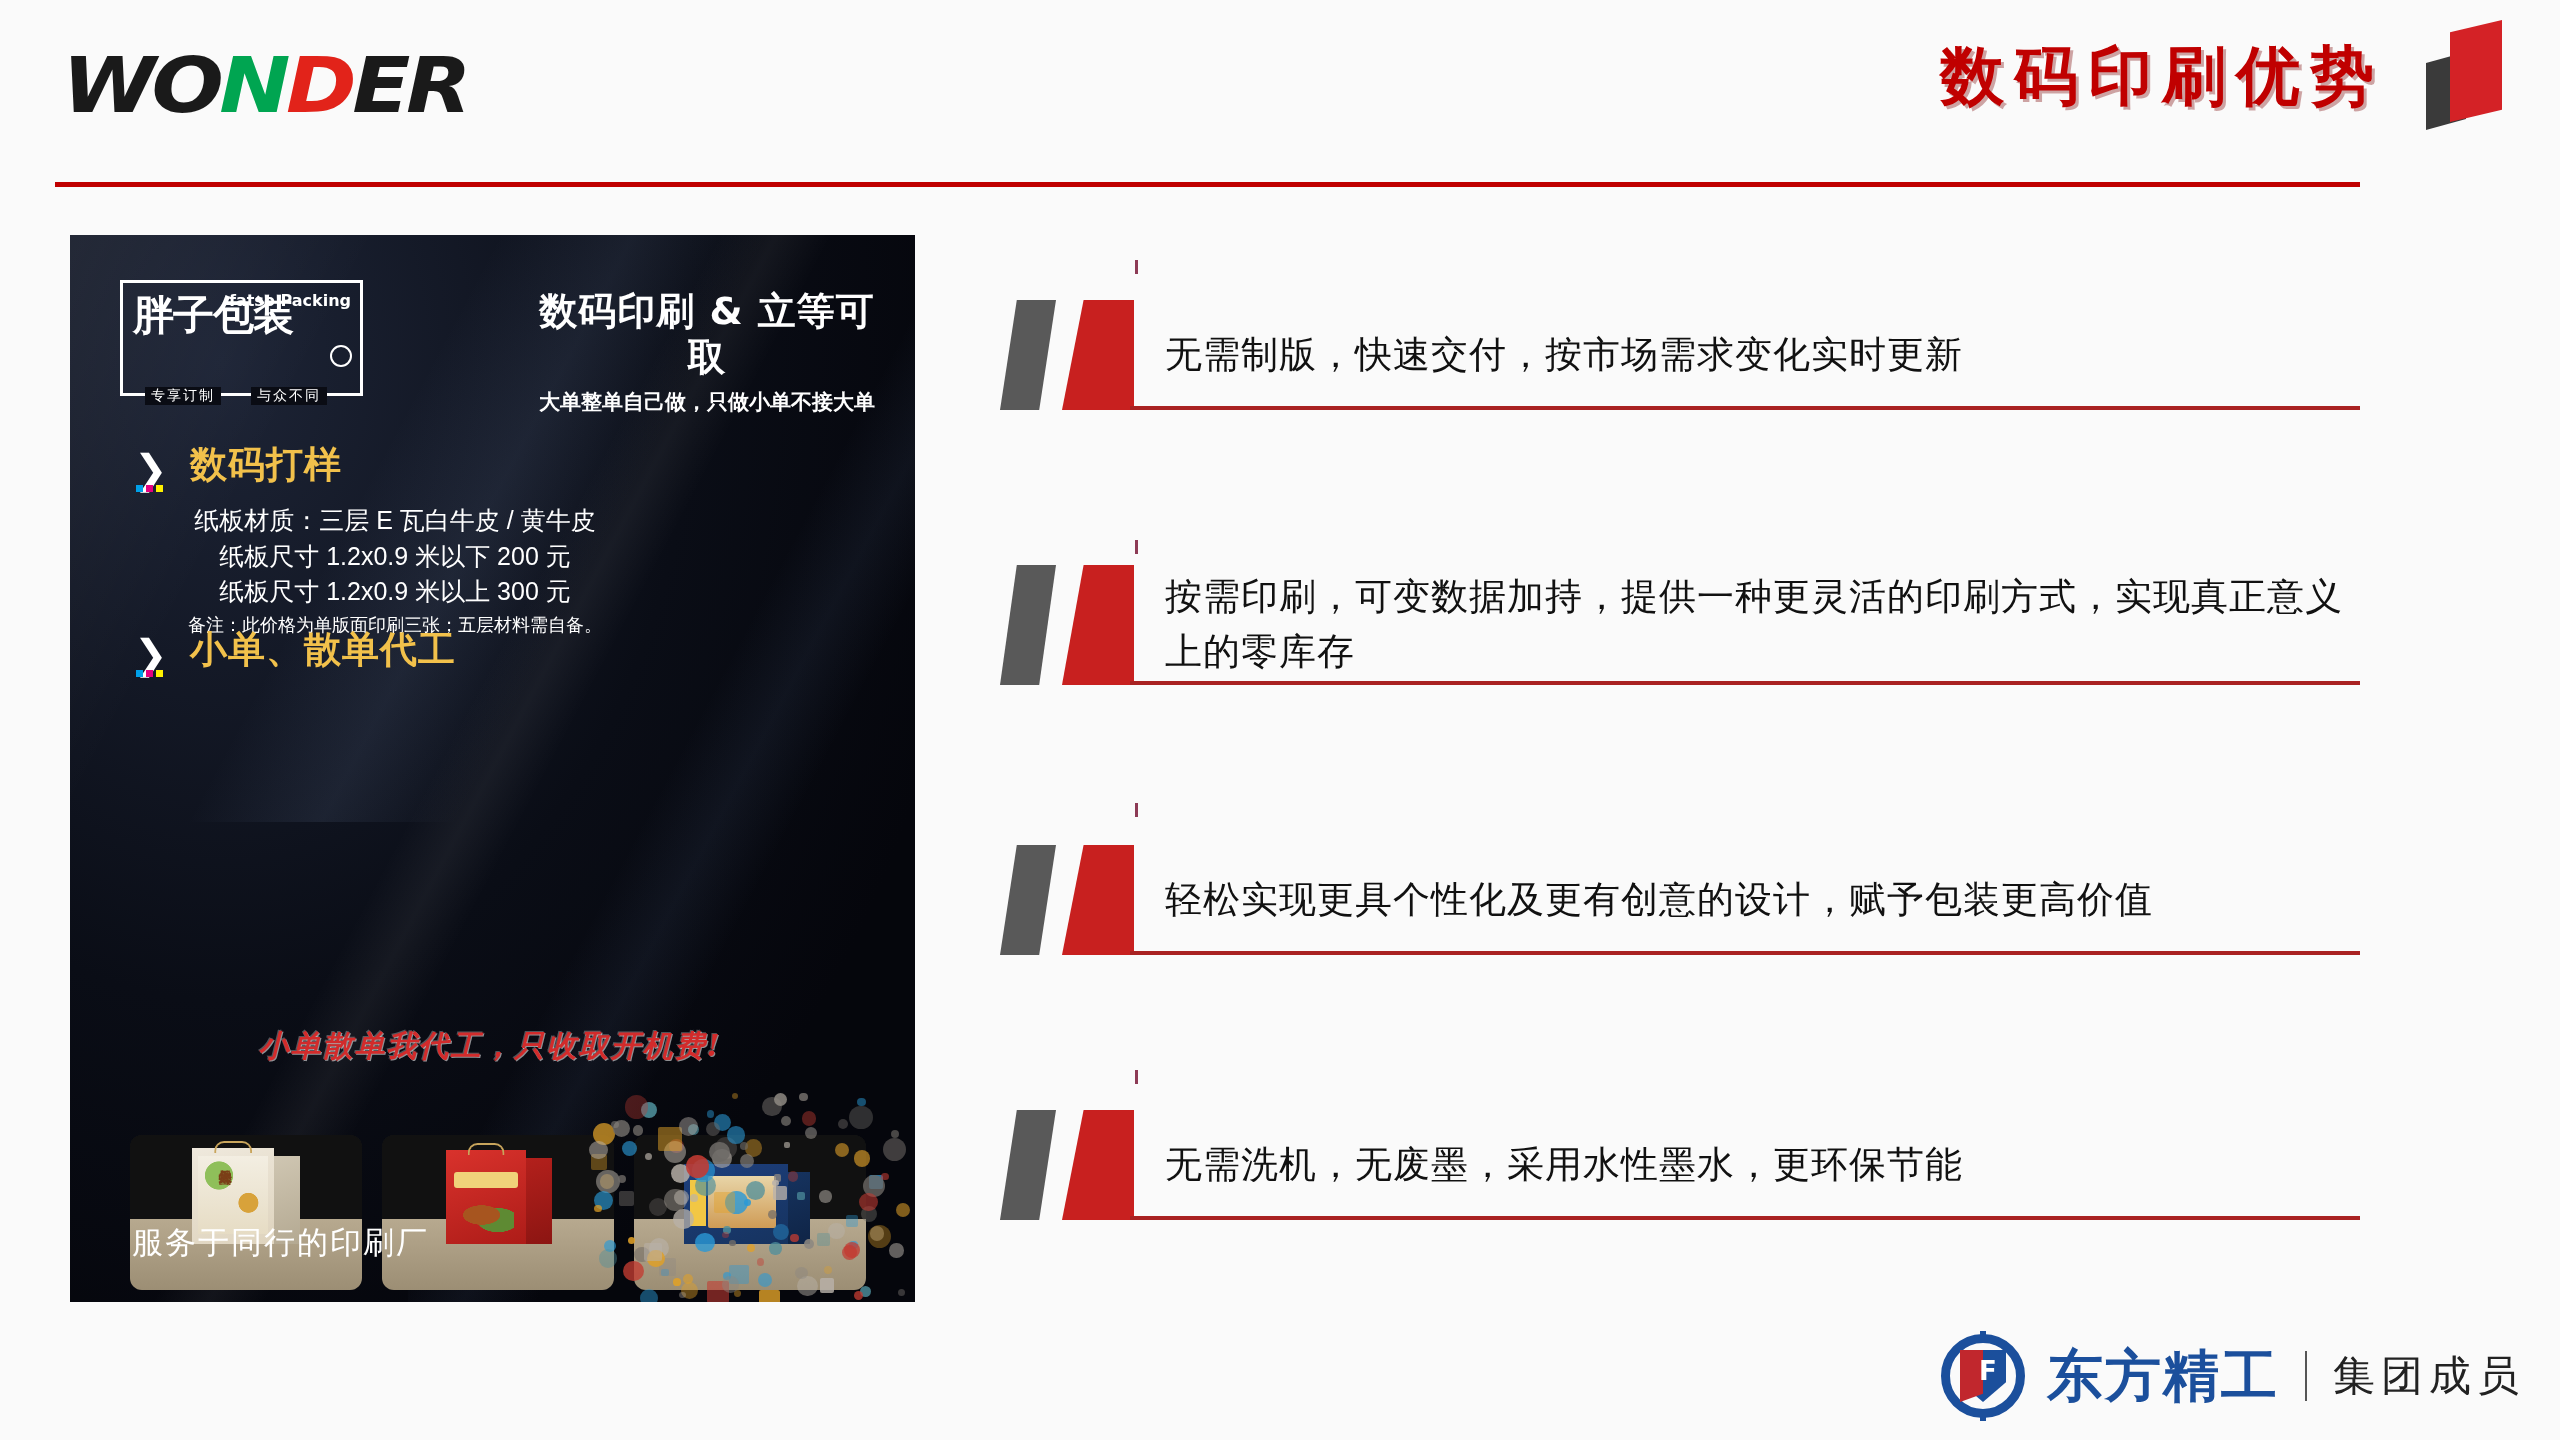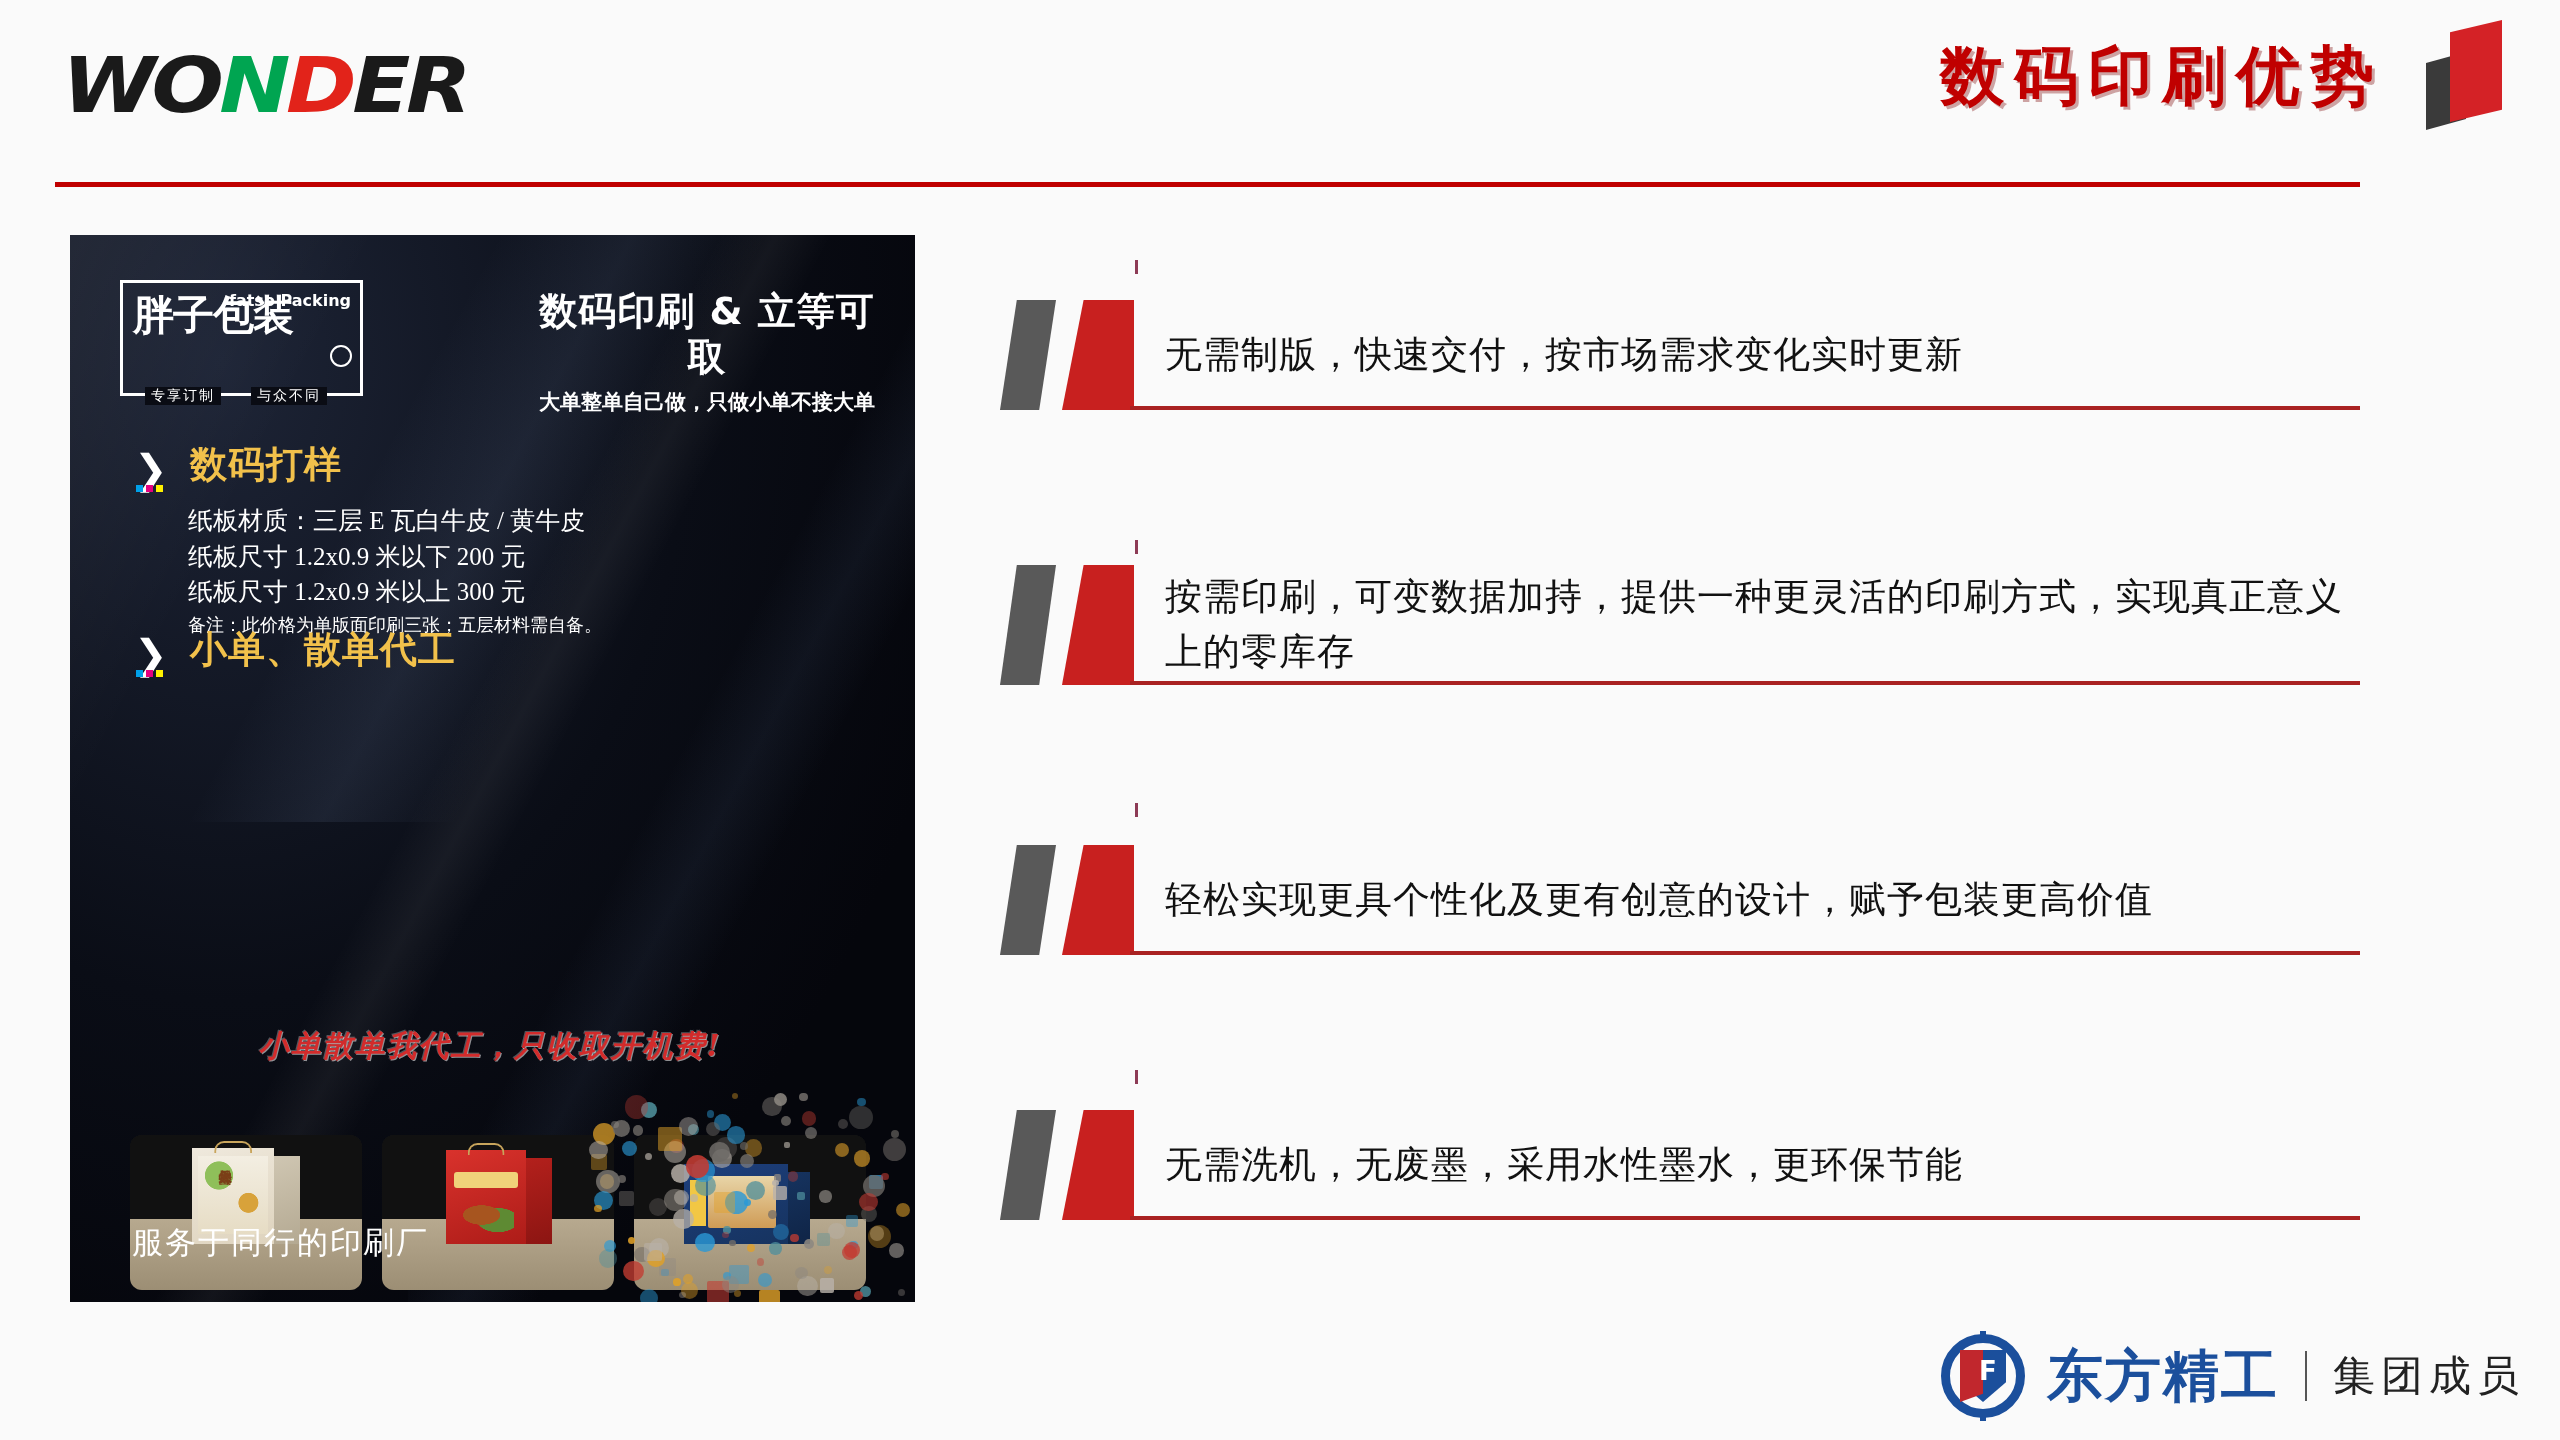--- a/index.html
+++ b/index.html
@@ -124,21 +124,21 @@
   }
   .sec-arrow .d1 { left: 4px;  background: #00a0e9; }
   .sec-arrow .d2 { left: 14px; background: #e4007f; }
   .sec-arrow .d3 { left: 24px; background: #fff100; }
   .sec-title {
     position: absolute; left: 58px; top: -4px;
     font-size: 37px; font-weight: 700; color: #f2c14b; letter-spacing: 1px;
     line-height: 1; white-space: nowrap; font-family: "DejaVu Sans", sans-serif;
   }
 
-  .plines { position: absolute; color: #ffffff; font-family: Liberation Serif, serif; }
+  .plines { position: absolute; color: #ffffff; font-family: Liberation Sans, sans-serif; text-align: center; }
   .plines .ln { font-size: 25px; line-height: 1.42; white-space: nowrap; font-weight: 400; }
   .plines .note { font-size: 18px; line-height: 1.5; white-space: nowrap; margin-top: 2px; }
 
   .slogan {
     position: absolute; left: 70px; top: 790px; width: 700px; text-align: center;
     color: #d22b2b; font-weight: 700; font-style: italic;
     font-size: 30px; line-height: 1.42; letter-spacing: 2px;
     text-shadow: 1px 1px 0 rgba(255,255,255,0.55), -1px -1px 0 rgba(255,255,255,0.3);
     font-family: "DejaVu Serif", serif;
   }

